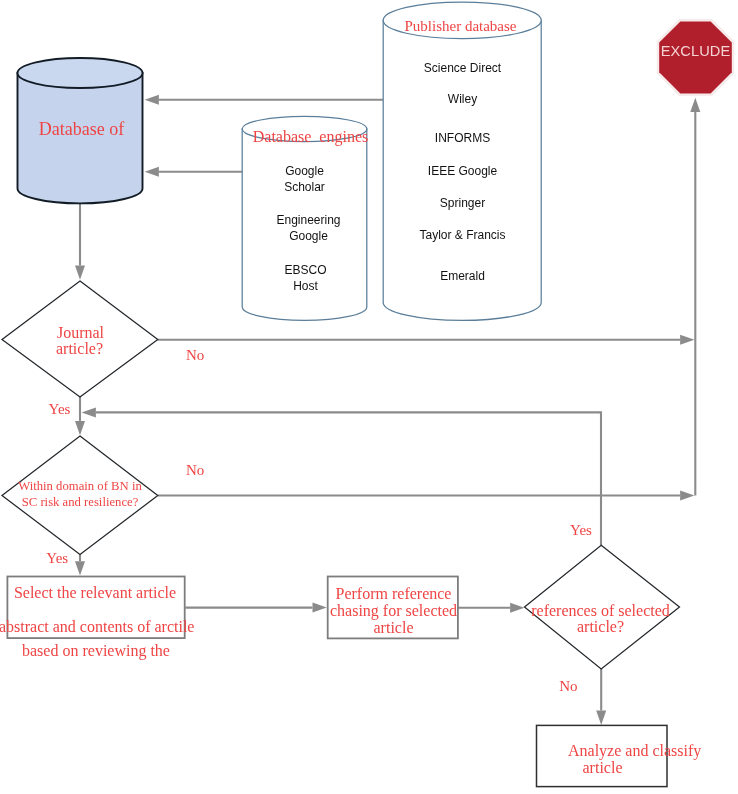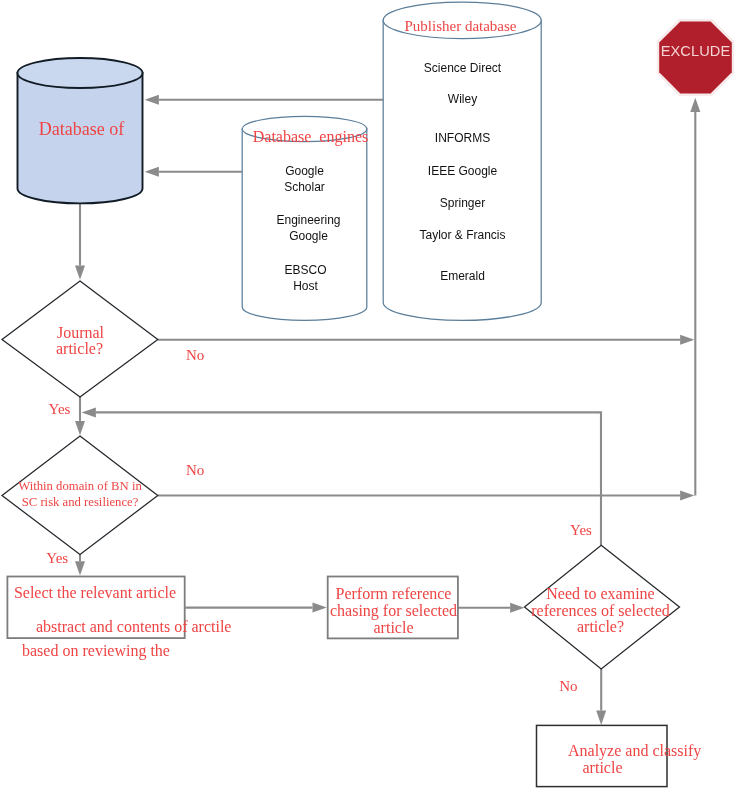--- a/index.html
+++ b/index.html
@@ -105,27 +105,26 @@
   <div class="lbl exclude-text c" style="left:657px;top:44px;width:77px;">EXCLUDE</div>
 
   <div class="lbl serif s14 c" style="left:20px;top:325px;width:121px;">Journal</div>
   <div class="lbl serif s14 c" style="left:19px;top:341px;width:121px;">article?</div>
 
   <div class="lbl serif s127 c" style="left:-10px;top:480.4px;width:180px;">Within domain of BN in</div>
   <div class="lbl serif s127 c" style="left:-10px;top:495.9px;width:180px;">SC risk and resilience?</div>
 
   <div class="lbl serif s14 c" style="left:-1px;top:585px;width:192px;">Select the relevant article</div>
   <div class="lbl serif s14 c" style="left:0px;top:603px;width:192px;margin-top:40px;">based on reviewing the</div>
-  <div class="lbl serif s14 c" style="left:-1px;top:619px;width:192px;padding-left:37px;">abstract and contents of arctile</div>
+  <div class="lbl serif s14 c" style="left:-1px;top:619px;width:192px;">abstract and contents of arctile</div>
 
   <div class="lbl serif s14 c" style="left:328px;top:586px;width:131px;">Perform reference</div>
   <div class="lbl serif s14 c" style="left:328px;top:603px;width:131px;">chasing for selected</div>
   <div class="lbl serif s14 c" style="left:328px;top:620px;width:131px;">article</div>
 
-  <div class="lbl serif s14 c" style="left:515px;top:586px;width:171px;">Need to examine</div>
   <div class="lbl serif s14 c" style="left:515px;top:603px;width:171px;">references of selected</div>
   <div class="lbl serif s14 c" style="left:515px;top:619px;width:171px;">article?</div>
 
   <div class="lbl serif s14 c" style="left:537px;top:743px;width:131px;margin-left:31px;">Analyze and classify</div>
   <div class="lbl serif s14 c" style="left:537px;top:760px;width:131px;">article</div>
 
   <div class="lbl serif s15" style="left:186px;top:347.8px;">No</div>
   <div class="lbl serif s15" style="left:48.6px;top:402.3px;">Yes</div>
   <div class="lbl serif s15" style="left:186px;top:462.8px;">No</div>
   <div class="lbl serif s15" style="left:46.3px;top:550.7px;">Yes</div>

